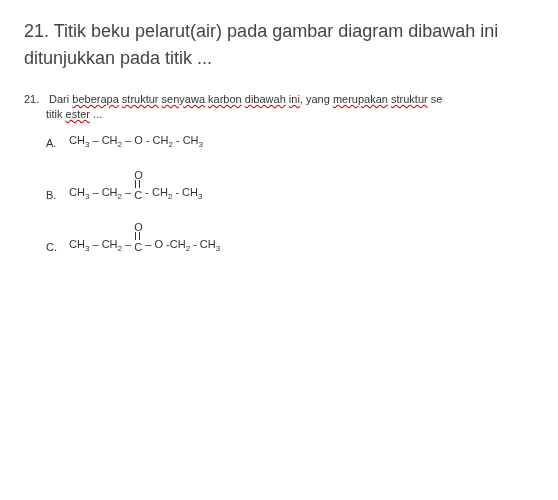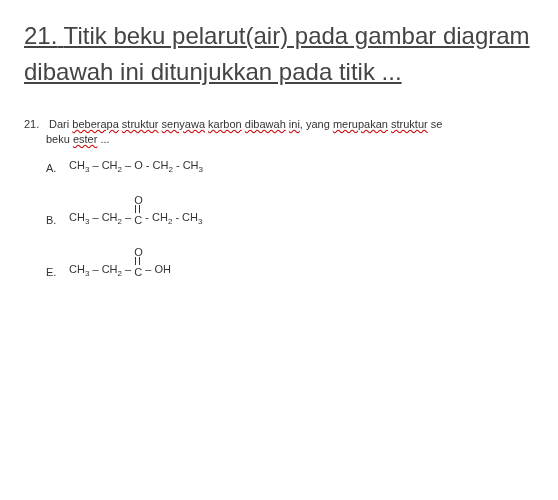--- a/index.html
+++ b/index.html
@@ -9,26 +9,25 @@
     }
     body {
       width: 558px;
       height: 500px;
       background: #ffffff;
       font-family: Arial, Helvetica, sans-serif;
       color: #333333;
       padding: 18px 24px;
     }
     .main-question {
-      font-size: 24px;
+      font-size: 18px;
       line-height: 1.5;
       color: #444444;
-      margin-bottom: 26px;
+      margin-bottom: 19px;
       font-weight: 400;
-      text-decoration: underline;
     }
     .q-number {
       display: inline;
     }
     .sub-question {
       font-size: 11px;
       color: #333333;
       line-height: 1.5;
     }
     .sub-q-num {
@@ -109,41 +108,41 @@
   <span>Titik beku pelarut(air) pada gambar diagram dibawah ini ditunjukkan pada titik ...</span>
 </div>
 
 <div class="sub-question">
   <span class="sub-q-num">21.</span>
   <span class="sub-q-text">
     <span>Dari </span><span class="wavy">beberapa</span><span> </span><span class="wavy">struktur</span><span> </span><span class="wavy">senyawa</span><span> </span><span class="wavy">karbon</span><span> </span><span class="wavy">dibawah</span><span> </span><span class="wavy">ini</span><span>, yang </span><span class="wavy">merupakan</span><span> </span><span class="wavy">struktur</span><span> se</span>
   </span>
 </div>
 <div class="continuation">
-  <span>beku </span><span class="wavy">ester</span><span> ...</span>
+  <span>titik </span><span class="wavy">ester</span><span> ...</span>
 </div>
 
 <div class="options">
 
   <div class="option">
     <span class="opt-letter">A.</span>
     <span class="formula">
       <span class="f-text"><span>CH</span><sub>3</sub><span> – CH</span><sub>2</sub><span> – O - CH</span><sub>2</sub><span> - CH</span><sub>3</sub></span>
     </span>
   </div>
 
   <div class="option" style="margin-top:38px;">
     <span class="opt-letter">B.</span>
     <span class="formula">
       <span class="f-text"><span>CH</span><sub>3</sub><span> – CH</span><sub>2</sub><span> – </span><span class="c-double-o">C</span><span> - CH</span><sub>2</sub><span> - CH</span><sub>3</sub></span>
     </span>
   </div>
 
+  <div class="option" style="margin-top:38px;">
+    <span class="opt-letter">C.</span>
+    <span class="formula">
+      <span class="f-text"><span>CH</span><sub>3</sub><span> – CH</span><sub>2</sub><span> – </span><span class="c-double-o">C</span><span> – O -CH</span><sub>2</sub><span> - CH</span><sub>3</sub></span>
+    </span>
+  </div>
 
 
-  <div class="option" style="margin-top:38px;margin-bottom:0;">
-    <span class="opt-letter">E.</span>
-    <span class="formula">
-      <span class="f-text"><span>CH</span><sub>3</sub><span> – CH</span><sub>2</sub><span> – </span><span class="c-double-o">C</span><span> – OH</span></span>
-    </span>
-  </div>
 
 </div>
 
 </body></html>

